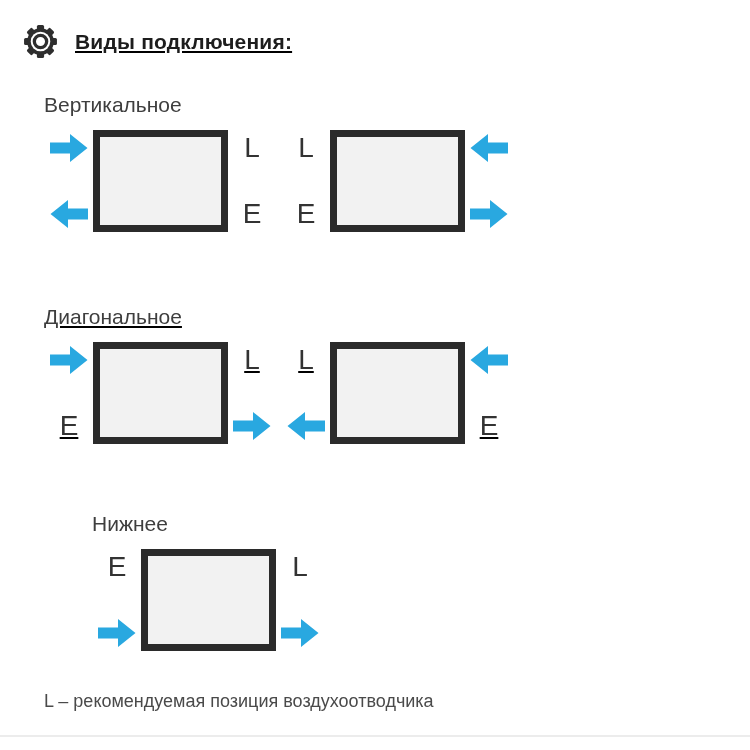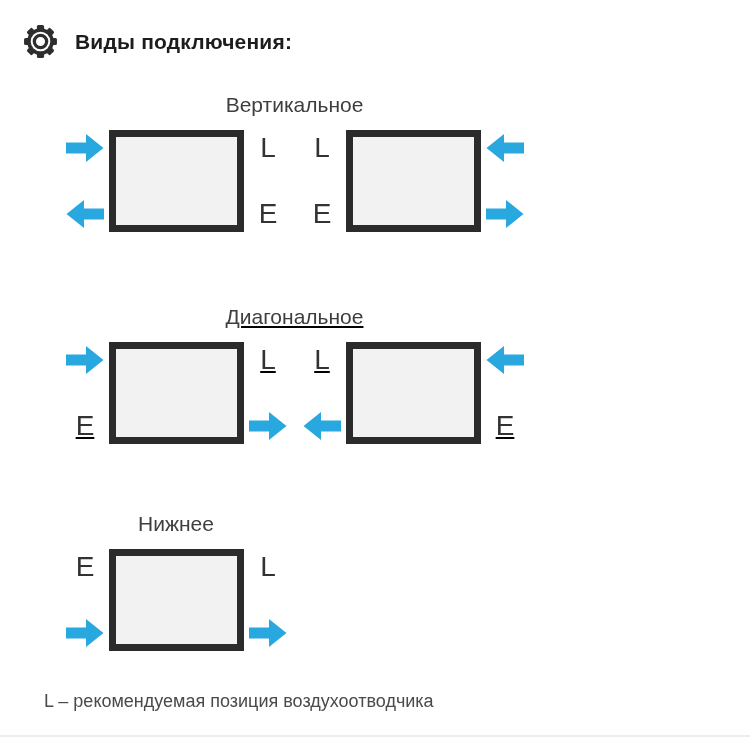--- a/index.html
+++ b/index.html
@@ -23,34 +23,35 @@
   }
 
   
   .header {
     position: absolute;
     top: 23px;
     left: 22px;
     display: flex;
     align-items: center;
     gap: 16px;
+    text-decoration: underline;
   }
   .gear { display: inline-flex; width: 37px; height: 37px; }
   .title {
     font-size: 21px;
     font-weight: 700;
     color: #1d1d1d;
     letter-spacing: 0.2px;
   }
 
   
-  .conn-section { position: absolute; left: 60px; text-align: center; }
+  .conn-section { position: absolute; left: 44px; }
   .conn-section.s0 { top: 93px; }
   .conn-section.s1 { top: 305px; text-decoration: underline; }
-  .conn-section.s2 { top: 512px; }
+  .conn-section.s2 { top: 512px; margin-left: 48px; }
   .section-label {
     font-size: 21px;
     line-height: 24px;
     color: #3e3e3e;
     margin-bottom: 13px;
   }
   .diagram-row { display: flex; gap: 6px; margin-left: 1px; }
   .diagram { display: flex; height: 102px; }
   .side {
     width: 48px;

